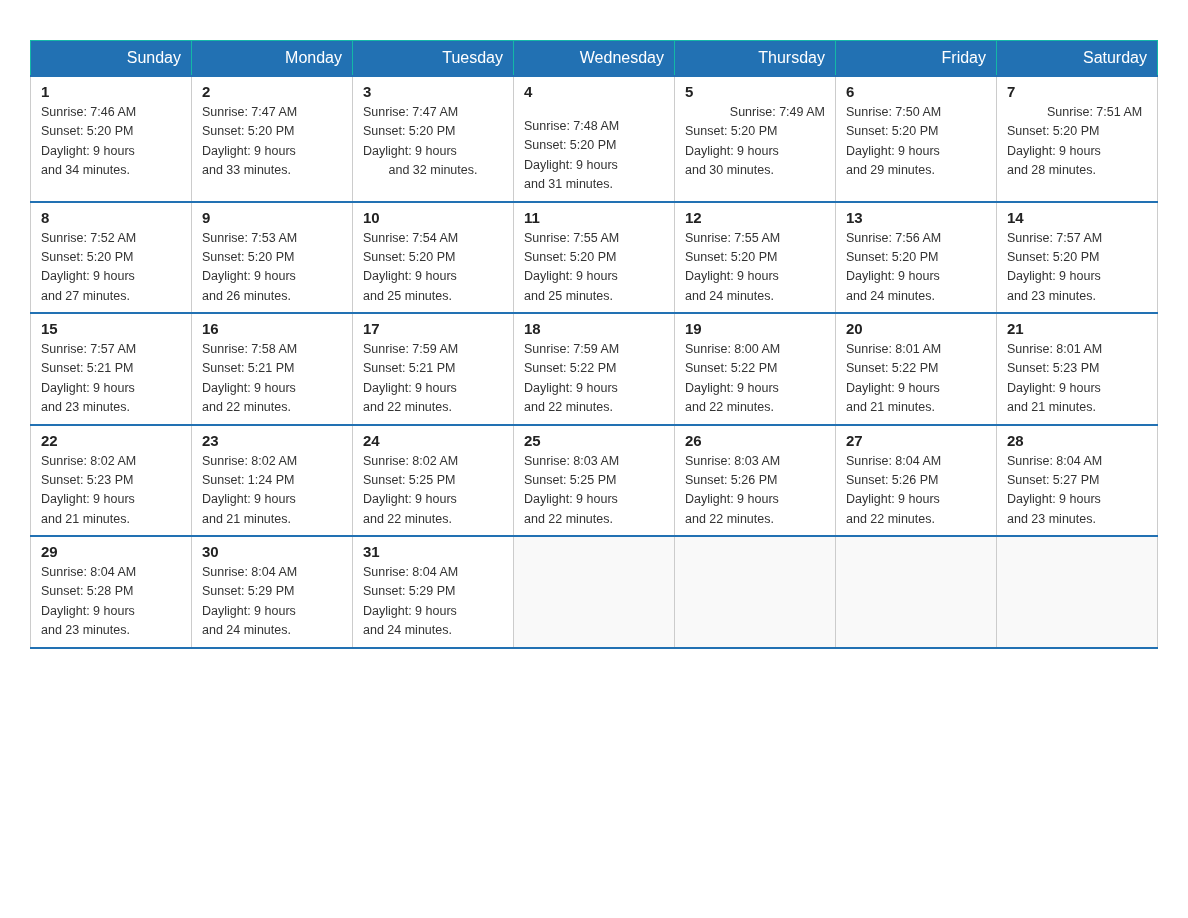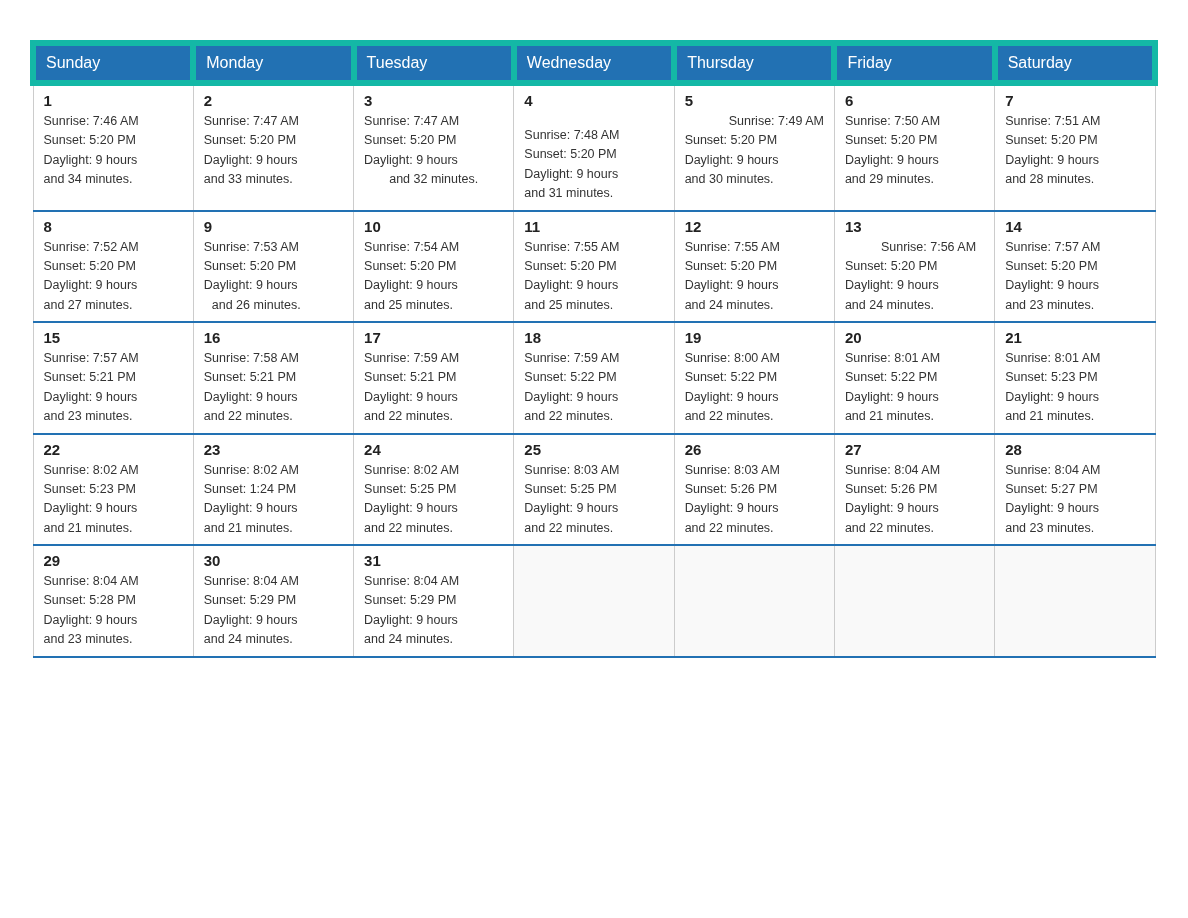--- a/index.html
+++ b/index.html
@@ -33,22 +33,22 @@
     table {
       width: 100%;
       border-collapse: collapse;
     }
     thead tr th {
       background: #2271b3;
       color: #fff;
       font-size: 16px;
       font-weight: normal;
       padding: 8px 10px;
-      text-align: left;
-      border: 6px solid #14b8a6;
+      text-align: right;
+      border: 1px solid #14b8a6;
     }
     tbody tr td {
       vertical-align: top;
       padding: 6px 10px;
       border-left: 1px solid #ccc;
       border-right: 1px solid #ccc;
       font-size: 13px;
       color: #333;
       width: calc(100% / 7);
       min-height: 90px;
@@ -151,21 +151,21 @@
           <div class="day-info">
             <span style="display: block;">Sunrise: 7:50 AM</span>
             <span style="display: block;">Sunset: 5:20 PM</span>
             <span style="display: block;">Daylight: 9 hours</span>
             <span style="display: block;">and 29 minutes.</span>
           </div>
         </td>
         <td>
           <span class="day-num">7</span>
           <div class="day-info">
-            <span style="display: block;">Sunrise: 7:51 AM</span>
+            <span style="display: block; margin-left: 40px;">Sunrise: 7:51 AM</span>
             <span style="display: block;">Sunset: 5:20 PM</span>
             <span style="display: block;">Daylight: 9 hours</span>
             <span style="display: block;">and 28 minutes.</span>
           </div>
         </td>
       </tr>
       <tr>
         <td>
           <span class="day-num">8</span>
           <div class="day-info">
@@ -174,21 +174,21 @@
             <span style="display: block;">Daylight: 9 hours</span>
             <span style="display: block;">and 27 minutes.</span>
           </div>
         </td>
         <td>
           <span class="day-num">9</span>
           <div class="day-info">
             <span style="display: block;">Sunrise: 7:53 AM</span>
             <span style="display: block;">Sunset: 5:20 PM</span>
             <span style="display: block;">Daylight: 9 hours</span>
-            <span style="display: block; margin-left: 8px;">and 26 minutes.</span>
+            <span style="display: block;">and 26 minutes.</span>
           </div>
         </td>
         <td>
           <span class="day-num">10</span>
           <div class="day-info">
             <span style="display: block;">Sunrise: 7:54 AM</span>
             <span style="display: block;">Sunset: 5:20 PM</span>
             <span style="display: block;">Daylight: 9 hours</span>
             <span style="display: block;">and 25 minutes.</span>
           </div>
@@ -207,21 +207,21 @@
           <div class="day-info">
             <span style="display: block;">Sunrise: 7:55 AM</span>
             <span style="display: block;">Sunset: 5:20 PM</span>
             <span style="display: block;">Daylight: 9 hours</span>
             <span style="display: block;">and 24 minutes.</span>
           </div>
         </td>
         <td>
           <span class="day-num">13</span>
           <div class="day-info">
-            <span style="display: block; margin-left: 36px;">Sunrise: 7:56 AM</span>
+            <span style="display: block;">Sunrise: 7:56 AM</span>
             <span style="display: block;">Sunset: 5:20 PM</span>
             <span style="display: block;">Daylight: 9 hours</span>
             <span style="display: block;">and 24 minutes.</span>
           </div>
         </td>
         <td>
           <span class="day-num">14</span>
           <div class="day-info">
             <span style="display: block;">Sunrise: 7:57 AM</span>
             <span style="display: block;">Sunset: 5:20 PM</span>

